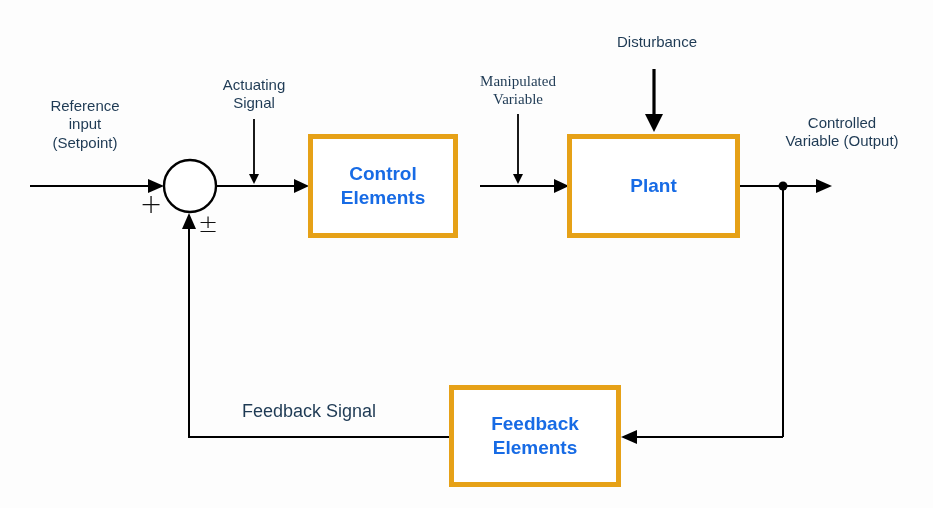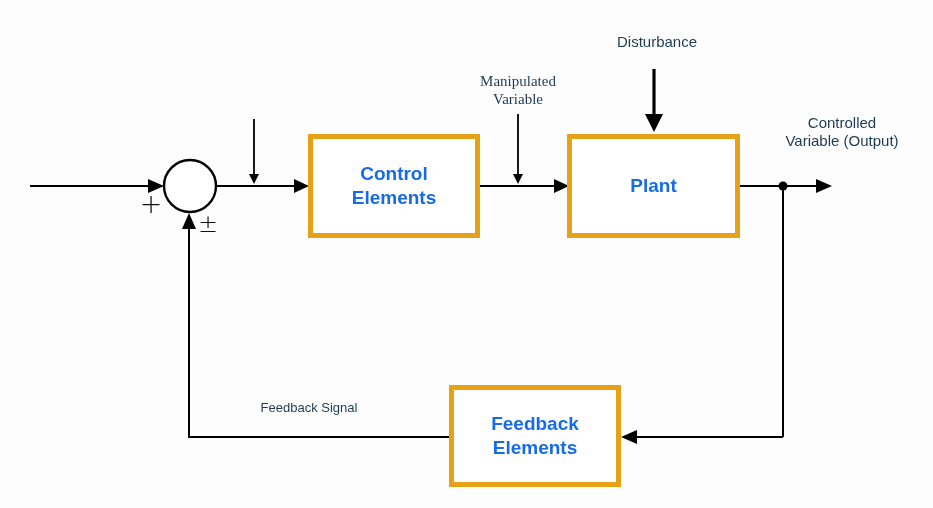--- a/index.html
+++ b/index.html
@@ -32,37 +32,37 @@
     justify-content: center;
     text-align: center;
   }
   .block .block-label {
     color: #176be5;
     font-weight: bold;
     font-size: 19px;
     line-height: 1.28;
     white-space: pre-line;
   }
-  .block-control  { left: 308px; top: 134px; width: 172px; height: 104px; }
+  .block-control  { left: 308px; top: 134px; width: 150px; height: 104px; }
   .block-plant    { left: 567px; top: 134px; width: 173px; height: 104px; }
   .block-feedback { left: 449px; top: 385px; width: 172px; height: 102px; }
   .note {
     position: absolute;
     color: #1e3a54;
     font-size: 15px;
     line-height: 1.23;
     text-align: center;
     white-space: pre-line;
   }
   .note-reference   { left: 10px;  top: 97px;  width: 150px; }
   .note-actuating   { left: 184px; top: 76px;  width: 140px; }
   .note-manipulated { left: 448px; top: 72px;  width: 140px; font-family: Liberation Serif, serif; }
   .note-disturbance { left: 587px; top: 33px;  width: 140px; }
   .note-controlled  { left: 747px; top: 114px; width: 190px; }
-  .note-feedback    { left: 219px; top: 400px; width: 180px; font-size: 13px; }
+  .note-feedback    { left: 219px; top: 400px; width: 180px; font-size: 18px; }
   .sign {
     position: absolute;
     color: #111111;
     text-align: center;
     font-family: "DejaVu Sans", sans-serif;
   }
   .sign-plus       { left: 138px; top: 188px; width: 26px; font-size: 27px; font-weight: 300; }
   .sign-plus-minus { left: 195px; top: 210px; width: 26px; font-size: 24px; font-weight: 300; }
 </style>
 </head>
@@ -109,20 +109,25 @@
 Elements</span>
   </div>
   <div class="block block-plant">
     <span class="block-label">Plant</span>
   </div>
   <div class="block block-feedback">
     <span class="block-label">Feedback
 Elements</span>
   </div>
 
+  <div class="note note-reference">Reference
+input
+(Setpoint)</div>
+  <div class="note note-actuating">Actuating
+Signal</div>
   <div class="note note-manipulated">Manipulated
 Variable</div>
   <div class="note note-disturbance">Disturbance</div>
   <div class="note note-controlled">Controlled
 Variable (Output)</div>
   <div class="note note-feedback">Feedback Signal</div>
 
   <div class="sign sign-plus">+</div>
   <div class="sign sign-plus-minus">±</div>
 

